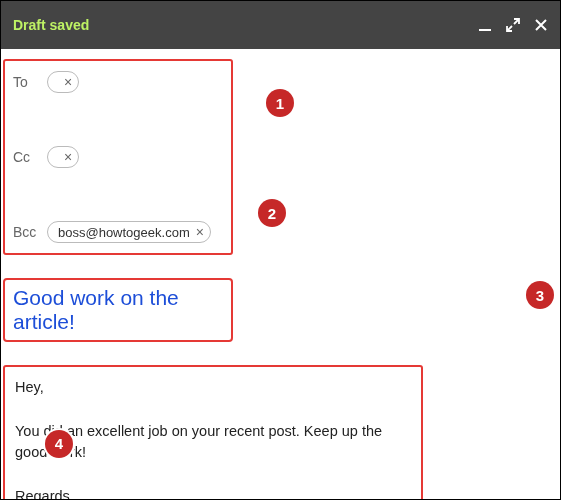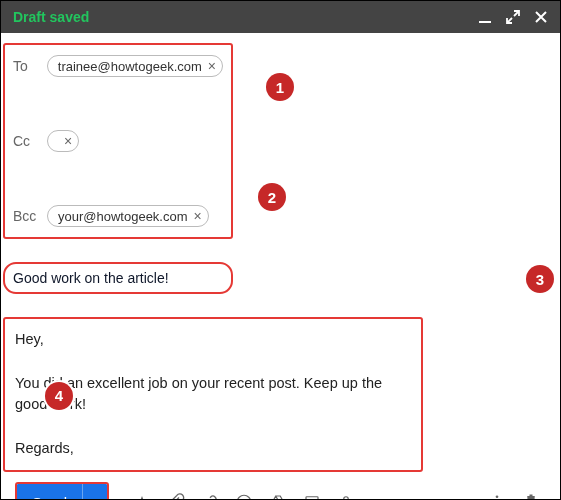--- a/index.html
+++ b/index.html
@@ -1,31 +1,31 @@
 <!DOCTYPE html>
 <html><head>
 <meta charset="utf-8">
 <style>
 * { box-sizing: border-box; margin: 0; padding: 0; }
 body { font-family: Arial, Helvetica, sans-serif; background: #fff; width: 561px; height: 500px; border: 1px solid #000; display: flex; flex-direction: column; }
-.header { background: #444; color: #22c55e; display: flex; align-items: center; padding: 8px 12px; height: 36px; }
+.header { background: #444; color: #bef264; display: flex; align-items: center; padding: 24px 12px; height: 36px; }
 .header-title { font-size: 14px; font-weight: bold; flex: 1; }
 .header-controls { display: flex; gap: 14px; align-items: center; }
 .header-controls span { cursor: pointer; display: flex; }
 
 .body-area { flex: 1; padding: 10px 14px 0 2px; display: flex; flex-direction: column; position: relative; gap: 13px; }
 
 .recip-box { border: 2px solid #e53935; border-radius: 3px; padding: 6px 8px; width: 230px; position: relative; }
 .recip-row { display: flex; align-items: center; font-size: 14px; color: #666; padding: 4px 0; }
 .recip-row + .recip-row { border-top: none; margin-top: 45px; }
 .recip-label { width: 34px; color: #666; }
 .chip { display: inline-flex; align-items: center; border: 1px solid #bbb; border-radius: 12px; padding: 2px 6px 2px 10px; font-size: 13px; color: #333; background: #fff; }
 .chip-x { margin-left: 6px; color: #666; font-size: 14px; cursor: pointer; }
 
-.subject-box { margin-top: 10px; border: 2px solid #e53935; border-radius: 13px; padding: 6px 8px; width: 230px; font-size: 14px; color: #0f172a; }
+.subject-box { margin-top: 10px; border: 2px solid #e53935; border-radius: 4px; padding: 6px 8px; width: 230px; font-size: 21px; color: #1d4ed8; }
 
 .msg-box { margin-top: 10px; border: 2px solid #e53935; border-radius: 3px; padding: 10px 10px; font-size: 14.5px; color: #222; line-height: 1.5; width: 420px; white-space: pre-line; }
 
 .num-badge { position: absolute; width: 28px; height: 28px; border-radius: 50%; background: #c62828; color: #fff; font-weight: bold; display: flex; align-items: center; justify-content: center; font-size: 15px; box-shadow: 0 0 0 2px #fff; }
 .badge1 { top: 40px; left: 265px; }
 .badge2 { top: 150px; left: 257px; }
 .badge3 { top: 232px; left: 525px; }
 .badge4 { bottom: 62px; left: 44px; }
 
 .toolbar { display: flex; align-items: center; padding: 10px 14px 14px 14px; gap: 4px; }
@@ -59,34 +59,33 @@
     </span>
   </div>
 </div>
 
 <div class="body-area">
 
   <div class="recip-box">
     <div class="recip-row">
       <span class="recip-label">To</span>
       <span class="chip">
-        <span>trainee@howtogeek.com</span>
         <span class="chip-x">×</span>
       </span>
     </div>
     <div class="recip-row">
       <span class="recip-label">Cc</span>
       <span class="chip">
         <span class="chip-x">×</span>
       </span>
     </div>
     <div class="recip-row">
       <span class="recip-label">Bcc</span>
       <span class="chip">
-        <span>your@howtogeek.com</span>
+        <span>boss@howtogeek.com</span>
         <span class="chip-x">×</span>
       </span>
     </div>
   </div>
 
   <div class="subject-box">Good work on the article!</div>
 
   <div class="msg-box">Hey,
 
 You did an excellent job on your recent post. Keep up the good work!

